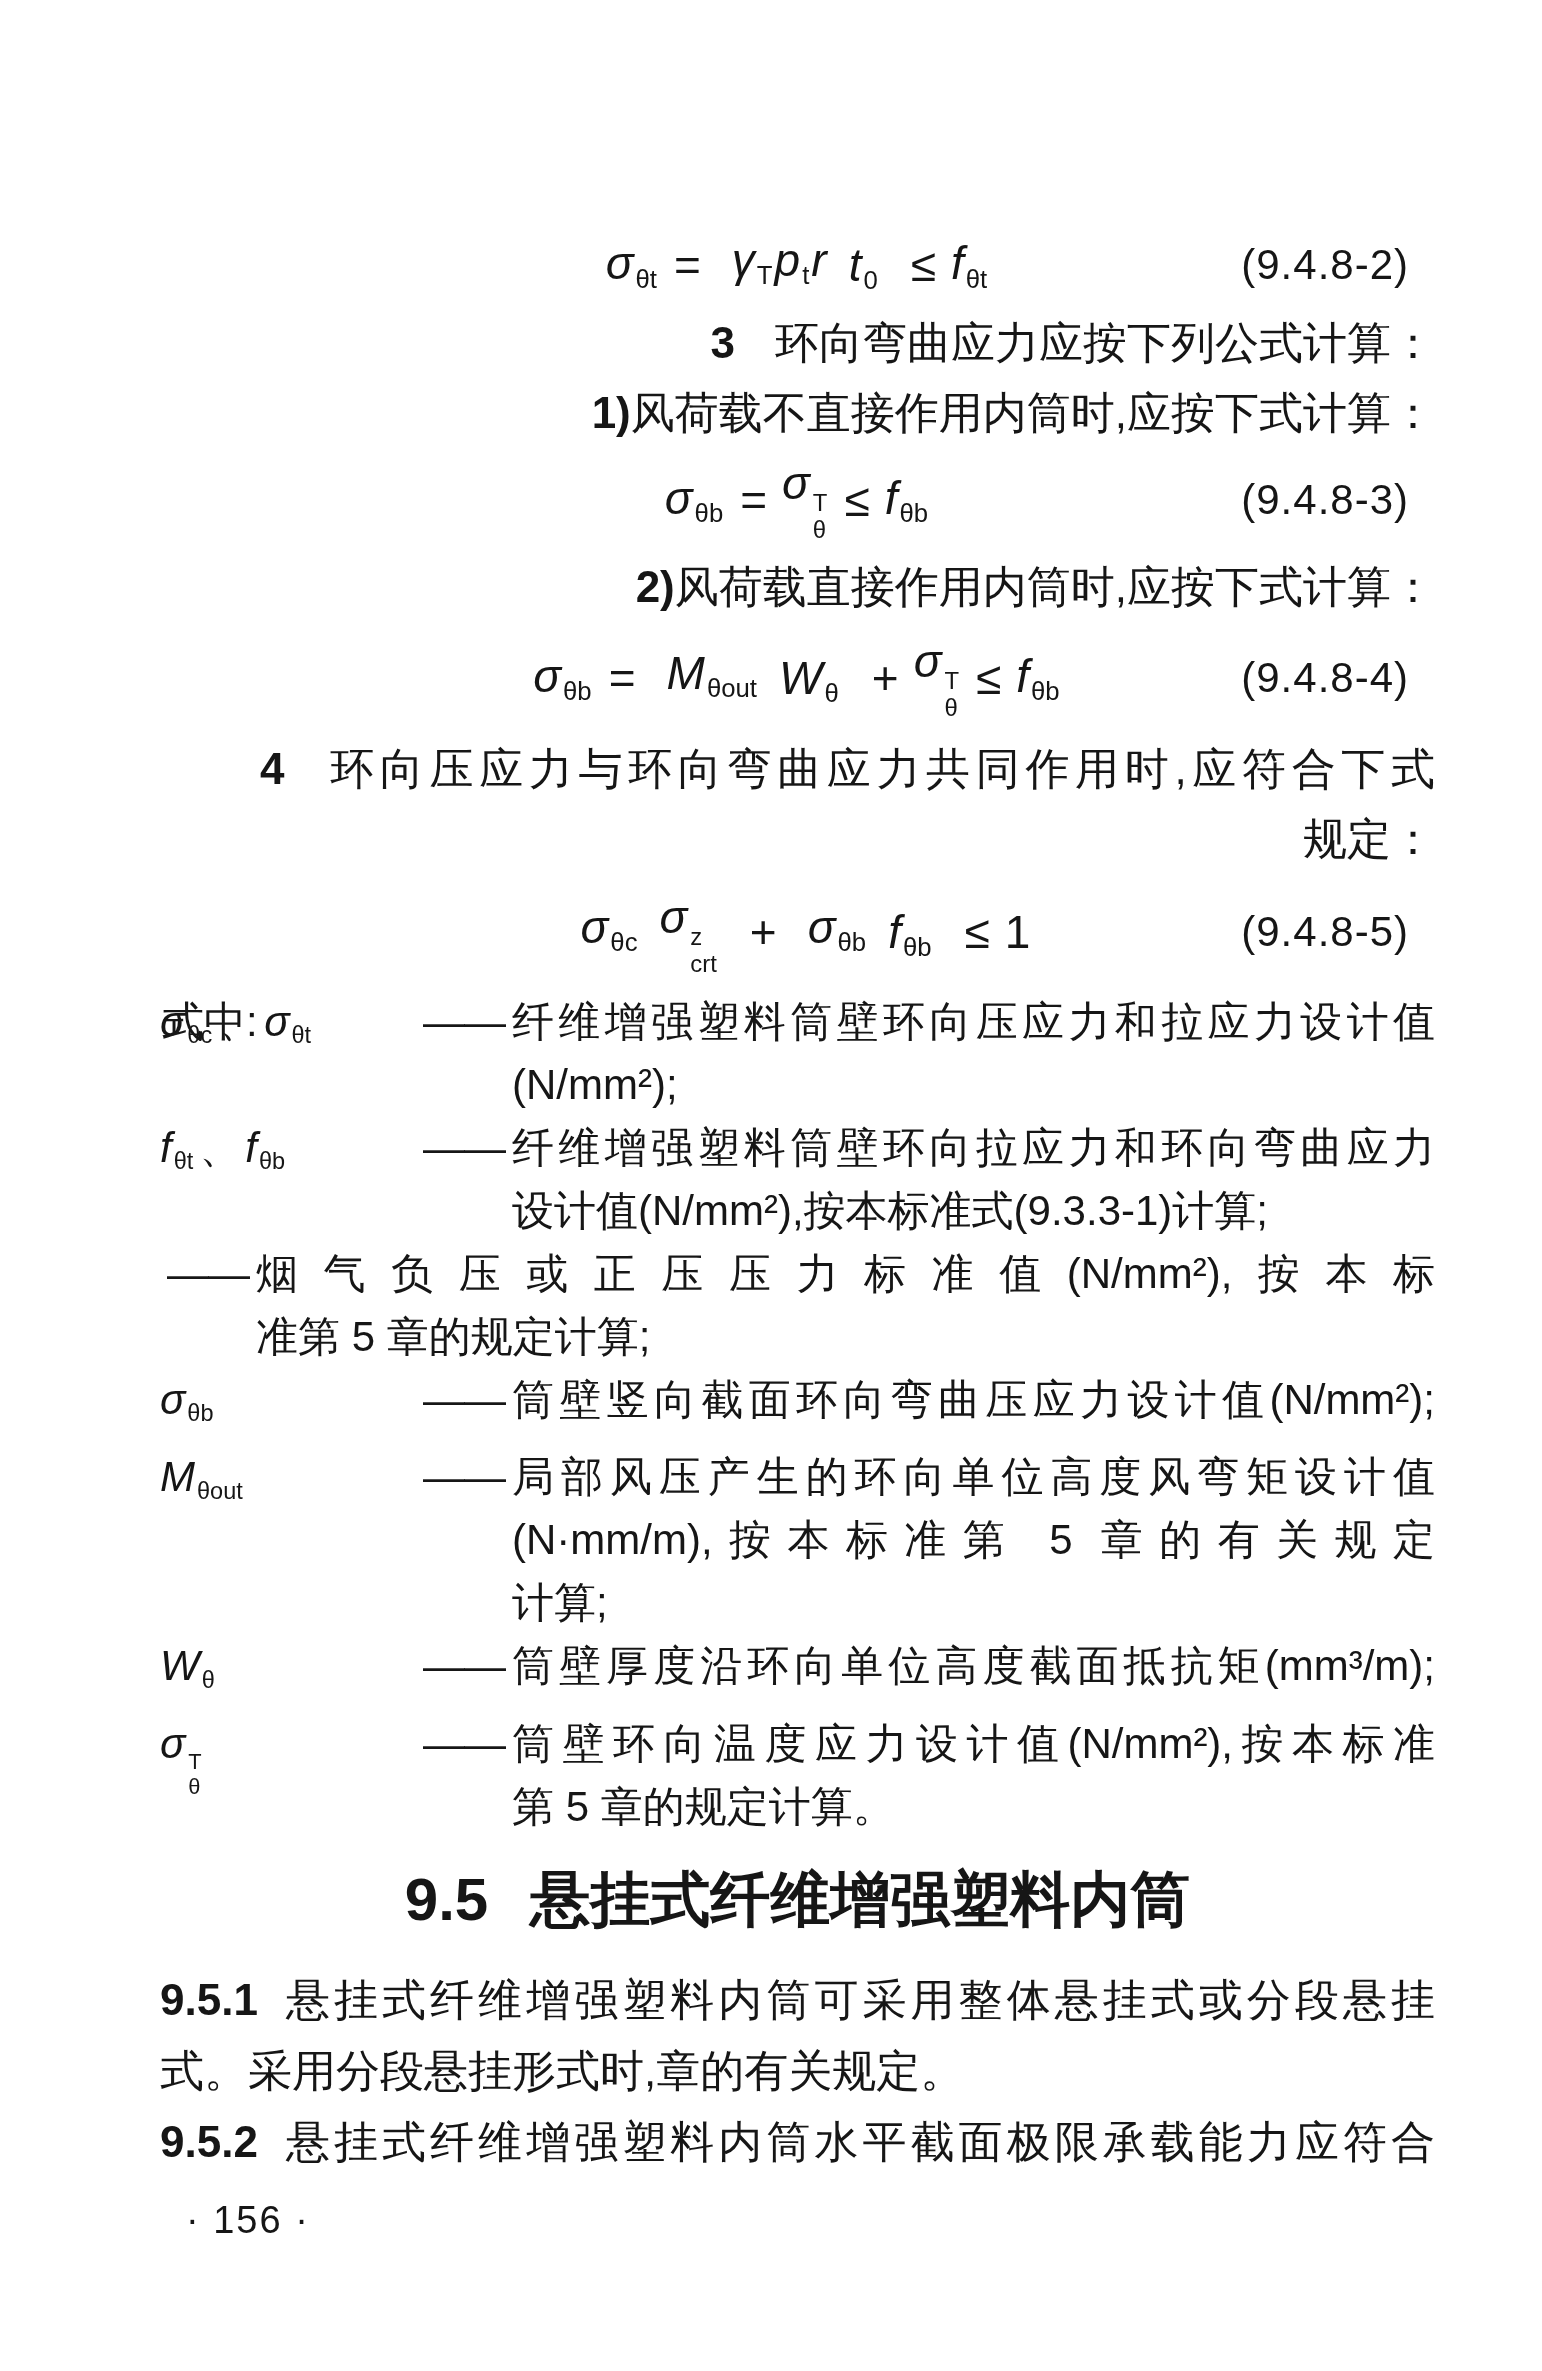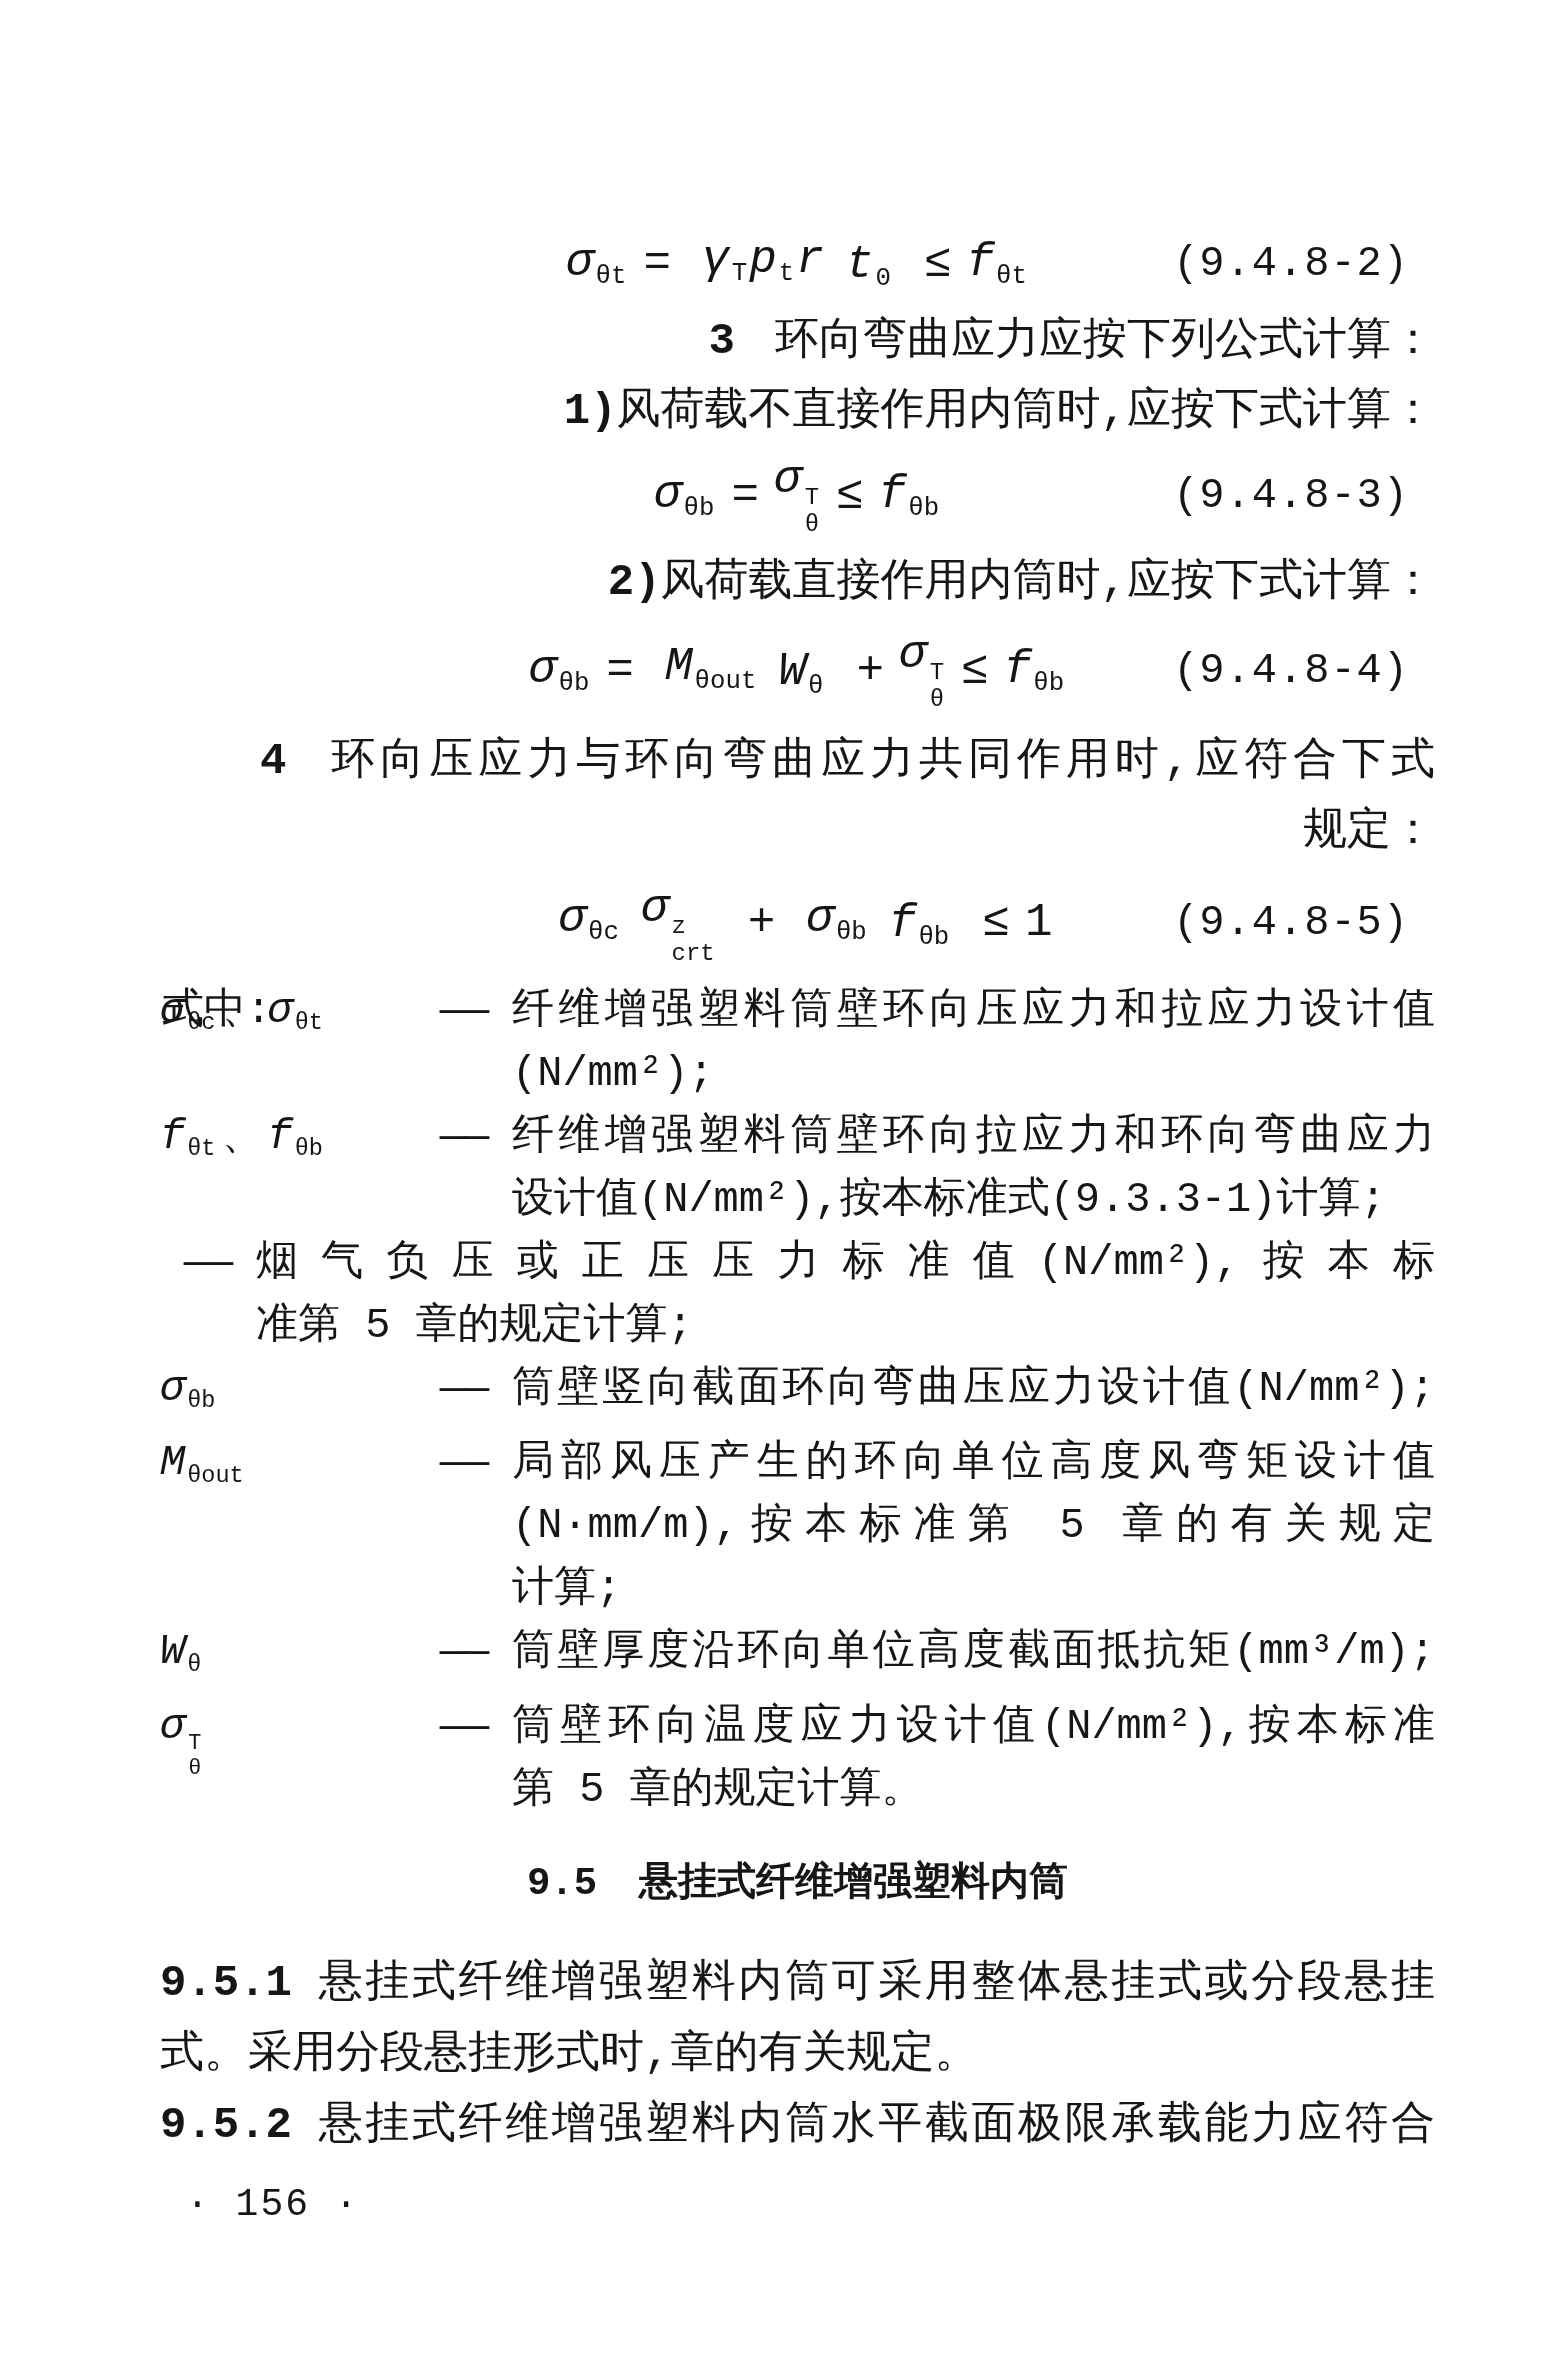--- a/index.html
+++ b/index.html
@@ -1,21 +1,21 @@
 <!DOCTYPE html>
 <html lang="zh"><head>
 <meta charset="utf-8">
 <style>
   html,body{margin:0;padding:0;background:#ffffff;}
   .page{
     position:relative;
     width:1542px;height:2371px;
     background:#ffffff;
     color:#161616;
-    font-family:Liberation Mono, monospace;
+    font-family:Liberation Sans, sans-serif;
     font-size:44px;
     overflow:hidden;
   }
   .flow{padding:222px 107px 0 160px;}
 
   
   .eqrow{
     position:relative;
     display:flex;justify-content:center;align-items:center;
     font-size:46px;
@@ -53,21 +53,21 @@
   
   .defs{margin-top:8px;font-size:42px;line-height:63px;}
   .defrow{display:flex;align-items:flex-start;}
   .def-term{flex:0 0 256px;text-align:right;white-space:nowrap;position:relative;font-size:42px;}
   .def-prefix{position:absolute;left:2px;top:0;font-style:normal;}
   .def-dash{flex:0 0 96px;text-align:center;white-space:nowrap;letter-spacing:-1px;}
   .def-text{flex:1;}
   .def-line{display:block;}
 
   
-  .sec-head{margin-top:30px;text-align:center;font-weight:bold;font-size:39px;line-height:64px;}
+  .sec-head{margin-top:30px;text-align:center;font-weight:bold;font-size:60px;line-height:64px;}
   .sec-num{margin-right:42px;}
   .clauses{margin-top:32px;}
   .clause-line{line-height:71px;}
   .cl-num{font-weight:bold;margin-right:24px;}
 
   .pageno{margin-top:22px;padding-left:26px;font-size:38px;letter-spacing:2px;}
 </style>
 </head>
 <body>
 

